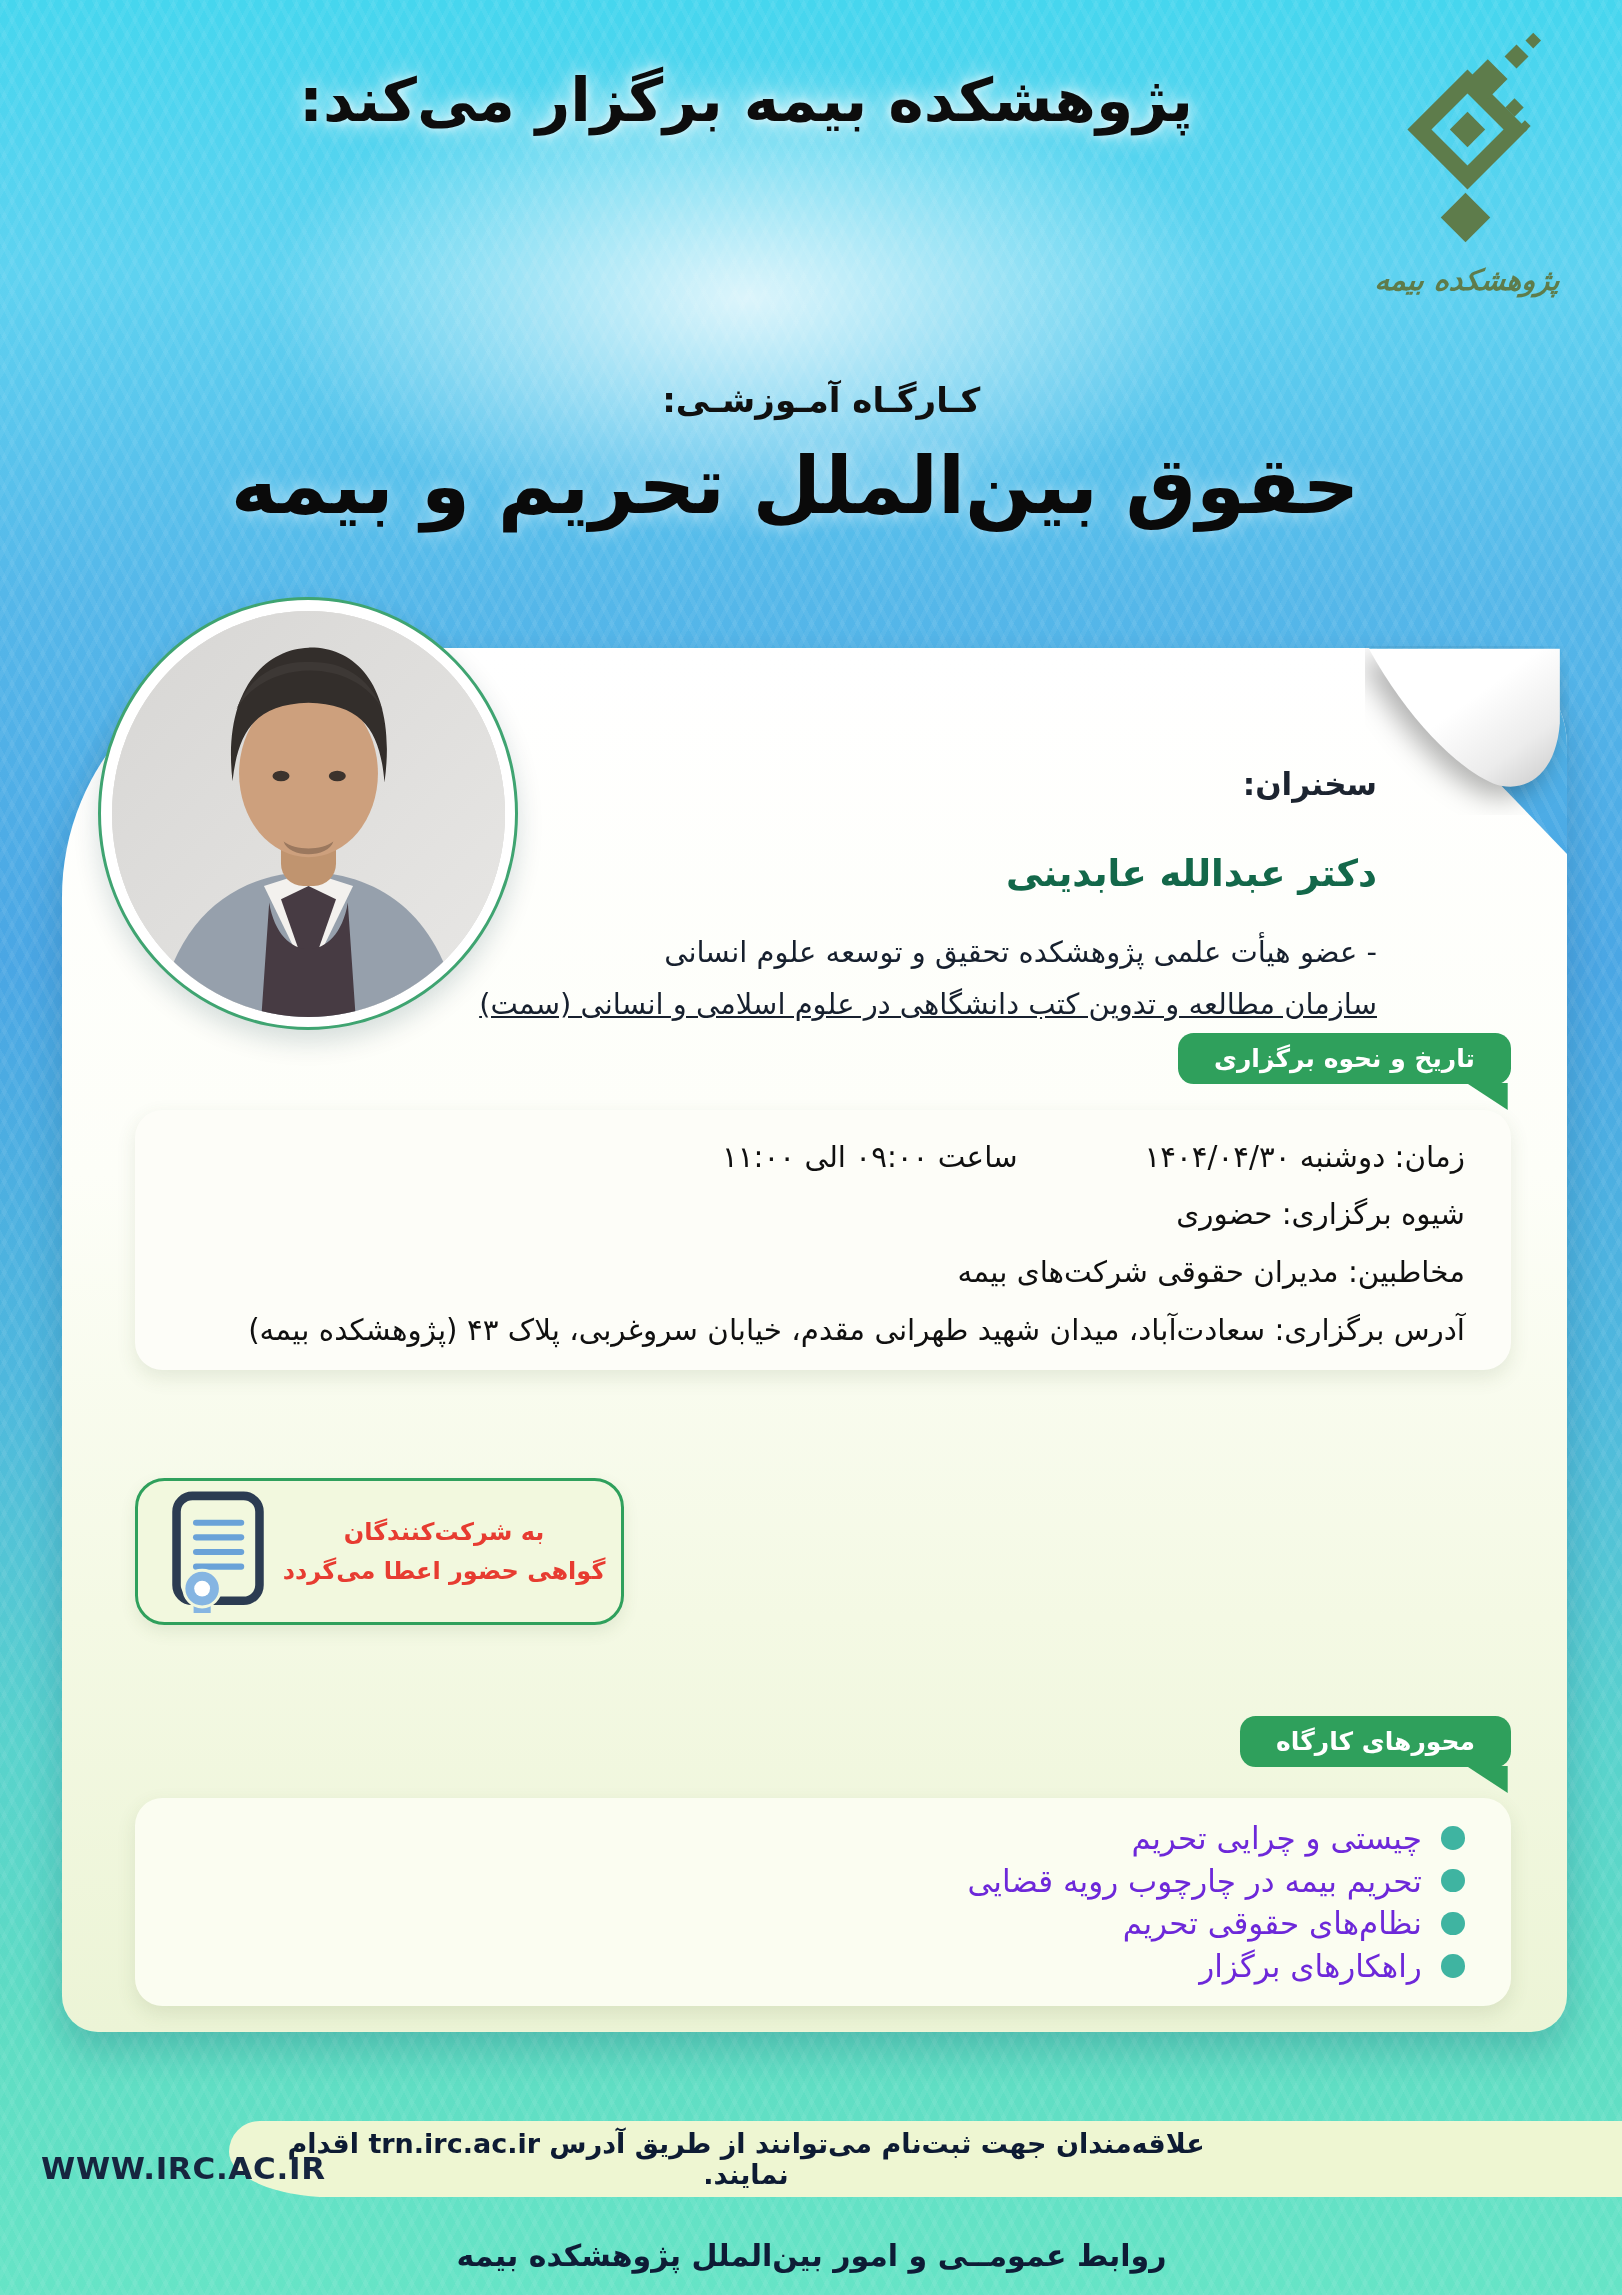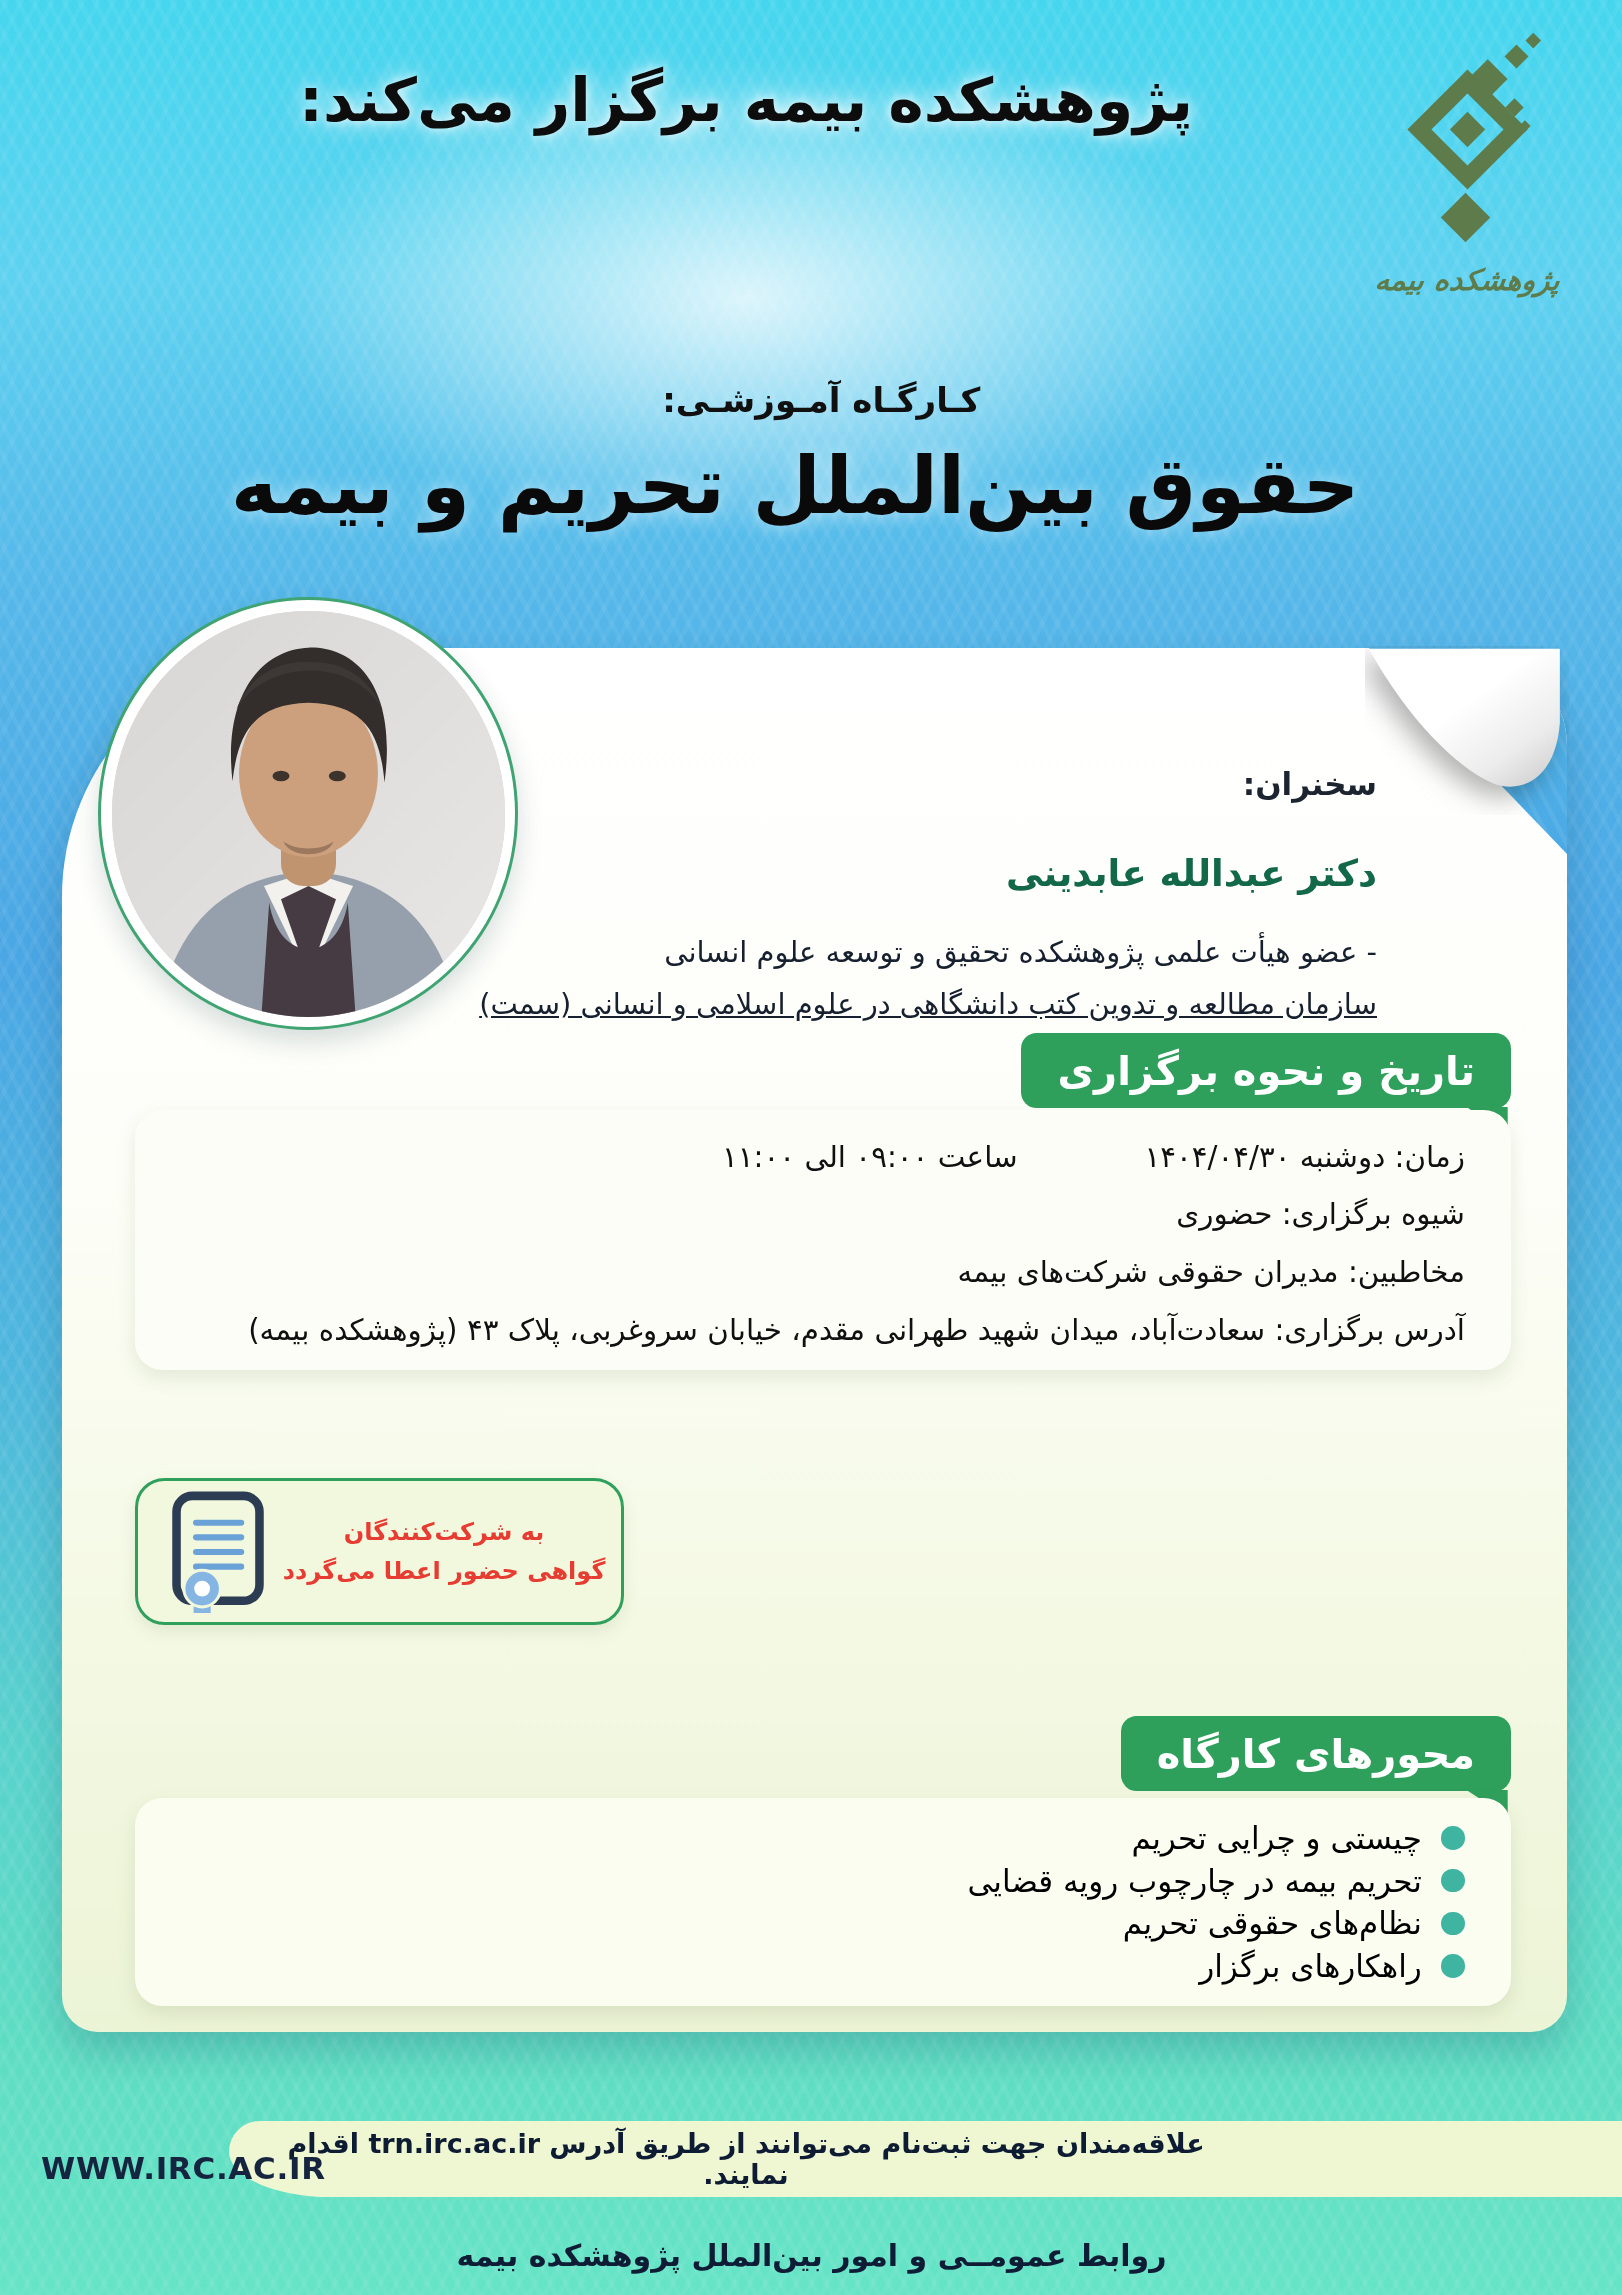--- a/index.html
+++ b/index.html
@@ -86,23 +86,23 @@
     font-size:31px; font-weight:bold; color:#1c2430; }
   .speaker-name  { position:absolute; right:190px; top:204px; direction:rtl;
     font-size:37px; font-weight:bold; color:#13684a; }
   .speaker-aff1  { position:absolute; right:190px; top:287px; direction:rtl;
     font-size:29px; color:#17202e; }
   .speaker-aff2  { position:absolute; right:190px; top:339px; direction:rtl;
     font-size:29px; color:#17202e;text-decoration:underline; }
 
   
   .badge {
-    position:absolute; right:56px; height:75px; padding:16px 36px;
+    position:absolute; right:56px; height:51px; padding:16px 36px;
     display:flex; align-items:center; justify-content:center;
-    background:#2fa05c; color:#ffffff; font-size:40px; font-weight:bold;
+    background:#2fa05c; color:#ffffff; font-size:25px; font-weight:bold;
     border-radius:15.7px; direction:rtl;
   }
   .badge::after {
     content:''; position:absolute; right:3.3px; bottom:-26px; width:42px; height:27.5px;
     background:#2fa05c; clip-path:polygon(0 0, 100% 0, 100% 100%);
   }
   .badge-date   { top:385px; }
   .badge-topics { top:1068px;margin-left:31px; }
 
   
@@ -127,21 +127,21 @@
   .cert-text { flex:1; text-align:center; direction:rtl;
     font-size:24px; font-weight:bold; color:#e73c31; line-height:1.6; }
 
   
   .topics-card {
     position:absolute; left:73px; right:56px; top:1150px; height:208px;
     background:#fbfdf1; border-radius:27.5px; direction:rtl;
     box-shadow:0 7.9px 19.6px rgba(70,95,50,.12);
     padding:22px 46px; display:flex; flex-direction:column; justify-content:space-between;
   }
-  .topic { display:flex; align-items:center; gap:19.6px; font-size:31px; color:#000000; }
+  .topic { display:flex; align-items:center; gap:19.6px; font-size:31px; color:#6d28d9; }
   .topic .bullet { width:23.6px; height:23.6px; border-radius:50%; background:#3fb4a1; flex:0 0 auto; }
 
   
   .register-strip {
     position:absolute; left:229px; right:0; top:2121px; height:76px;
     background:#eef6d2; border-radius:46px 0 0 151px / 46px 0 0 68px;
   }
   .register-text {
     position:absolute; left:26px; width:982px; top:50%; transform:translateY(-50%);
     text-align:center; direction:rtl; font-size:27px; font-weight:bold; color:#0d1b33;

